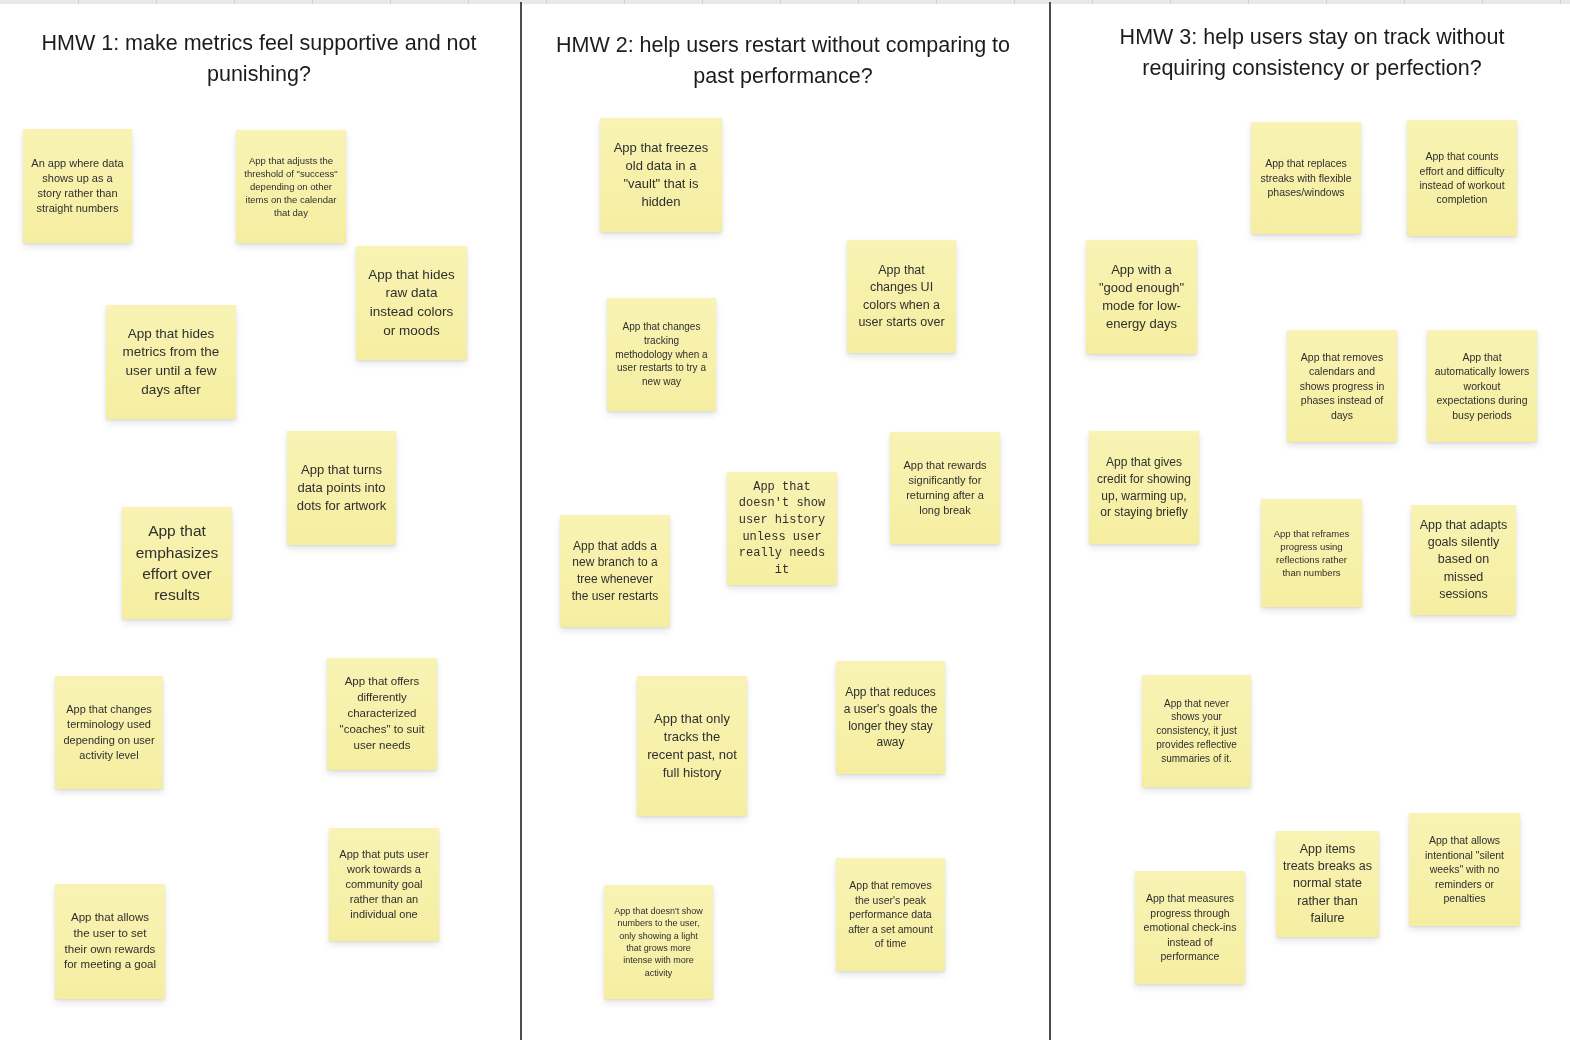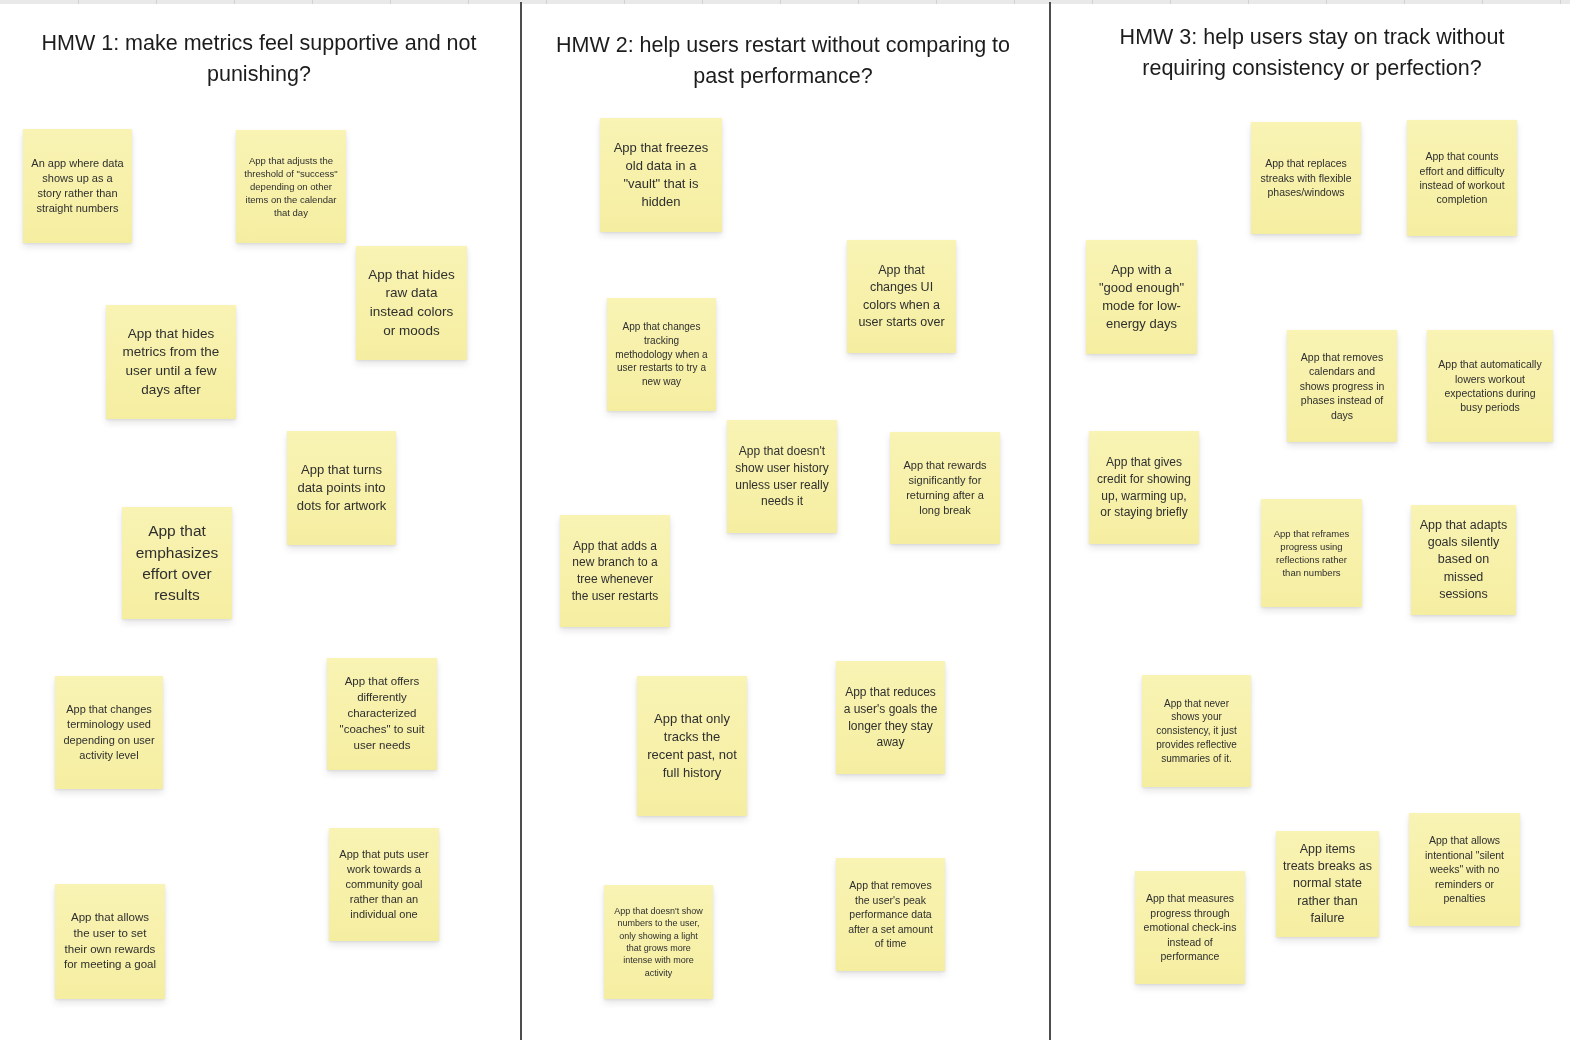--- a/index.html
+++ b/index.html
@@ -76,32 +76,32 @@
     <div class="sticky" style="left: 122px; top: 507px; width: 110px; height: 112px; font-size: 15.5px;">App that emphasizes effort over results</div>
     <div class="sticky" style="left: 55px; top: 676px; width: 108px; height: 113px; font-size: 11px;">App that changes terminology used depending on user activity level</div>
     <div class="sticky" style="left: 327px; top: 658px; width: 110px; height: 112px; font-size: 11.5px;">App that offers differently characterized "coaches" to suit user needs</div>
     <div class="sticky" style="left: 55px; top: 884px; width: 110px; height: 115px; font-size: 11.5px;">App that allows the user to set their own rewards for meeting a goal</div>
     <div class="sticky" style="left: 329px; top: 828px; width: 110px; height: 113px; font-size: 11px;">App that puts user work towards a community goal rather than an individual one</div>
     <div class="hmw-title" style="left: 783px; top: 30px; width: 500px;">HMW 2: help users restart without comparing to past performance?</div>
     <div class="sticky" style="left: 600px; top: 118px; width: 122px; height: 114px; font-size: 13px;">App that freezes old data in a "vault" that is hidden</div>
     <div class="sticky" style="left: 847px; top: 240px; width: 109px; height: 113px; font-size: 12.5px;">App that changes UI colors when a user starts over</div>
     <div class="sticky" style="left: 607px; top: 298px; width: 109px; height: 113px; font-size: 10px;">App that changes tracking methodology when a user restarts to try a new way</div>
     <div class="sticky" style="left: 560px; top: 495px; width: 110px; height: 112px; font-size: 12px; margin-top: 20px;">App that adds a new branch to a tree whenever the user restarts</div>
-    <div class="sticky" style="left: 727px; top: 420px; width: 110px; height: 113px; font-size: 12px;">App that doesn't show user history unless user really needs it</div>
+    <div class="sticky" style="left: 727px; top: 472px; width: 110px; height: 113px; font-size: 12px; font-family: Liberation Mono, monospace;">App that doesn't show user history unless user really needs it</div>
     <div class="sticky" style="left: 890px; top: 432px; width: 110px; height: 112px; font-size: 11px;">App that rewards significantly for returning after a long break</div>
     <div class="sticky" style="left: 637px; top: 676px; width: 110px; height: 140px; font-size: 13px;">App that only tracks the recent past, not full history</div>
     <div class="sticky" style="left: 836px; top: 661px; width: 109px; height: 113px; font-size: 12px;">App that reduces a user's goals the longer they stay away</div>
     <div class="sticky" style="left: 604px; top: 885px; width: 109px; height: 114px; font-size: 9px;">App that doesn't show numbers to the user, only showing a light that grows more intense with more activity</div>
     <div class="sticky" style="left: 836px; top: 858px; width: 109px; height: 113px; font-size: 10.5px;">App that removes the user's peak performance data after a set amount of time</div>
     <div class="hmw-title" style="left: 1312px; top: 22px; width: 470px;">HMW 3: help users stay on track without requiring consistency or perfection?</div>
     <div class="sticky" style="left: 1251px; top: 122px; width: 110px; height: 112px; font-size: 10.5px;">App that replaces streaks with flexible phases/windows</div>
     <div class="sticky" style="left: 1407px; top: 120px; width: 110px; height: 116px; font-size: 10.5px;">App that counts effort and difficulty instead of workout completion</div>
     <div class="sticky" style="left: 1086px; top: 240px; width: 111px; height: 114px; font-size: 13px;">App with a "good enough" mode for low-energy days</div>
     <div class="sticky" style="left: 1287px; top: 330px; width: 110px; height: 112px; font-size: 10.5px;">App that removes calendars and shows progress in phases instead of days</div>
-    <div class="sticky" style="left: 1427px; top: 330px; width: 126px; height: 112px; font-size: 10.5px;">App that automatically lowers workout expectations during busy periods</div>
+    <div class="sticky" style="left: 1427px; top: 330px; width: 110px; height: 112px; font-size: 10.5px;">App that automatically lowers workout expectations during busy periods</div>
     <div class="sticky" style="left: 1089px; top: 431px; width: 110px; height: 113px; font-size: 12px;">App that gives credit for showing up, warming up, or staying briefly</div>
     <div class="sticky" style="left: 1261px; top: 499px; width: 101px; height: 108px; font-size: 9.5px;">App that reframes progress using reflections rather than numbers</div>
     <div class="sticky" style="left: 1411px; top: 505px; width: 105px; height: 110px; font-size: 12.5px;">App that adapts goals silently based on missed sessions</div>
     <div class="sticky" style="left: 1142px; top: 675px; width: 109px; height: 112px; font-size: 10px;">App that never shows your consistency, it just provides reflective summaries of it.</div>
     <div class="sticky" style="left: 1135px; top: 871px; width: 110px; height: 113px; font-size: 10.5px;">App that measures progress through emotional check-ins instead of performance</div>
     <div class="sticky" style="left: 1276px; top: 831px; width: 103px; height: 106px; font-size: 12.5px;">App items treats breaks as normal state rather than failure</div>
     <div class="sticky" style="left: 1409px; top: 813px; width: 111px; height: 113px; font-size: 10.5px;">App that allows intentional "silent weeks" with no reminders or penalties</div>
   </div>
 
 </body></html>

